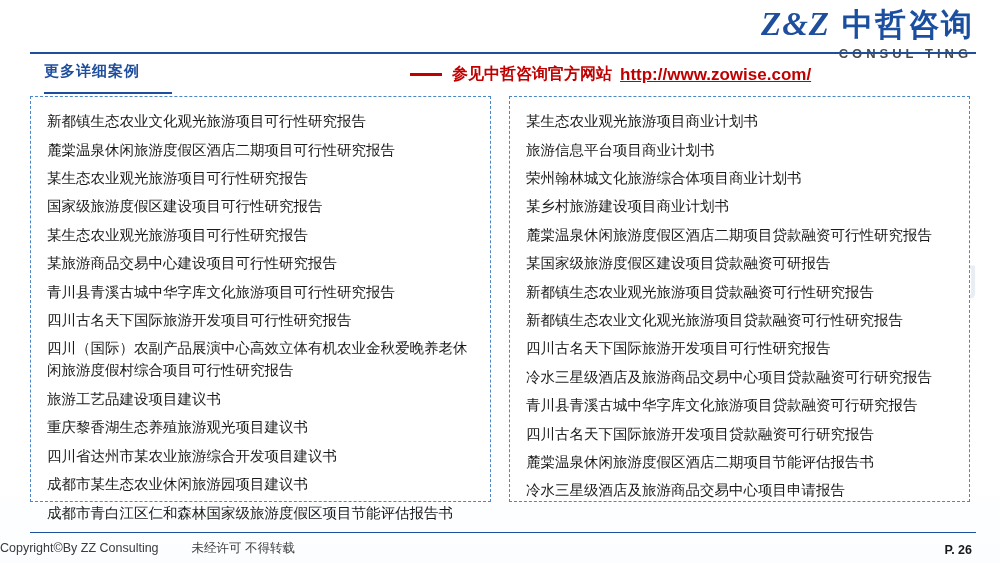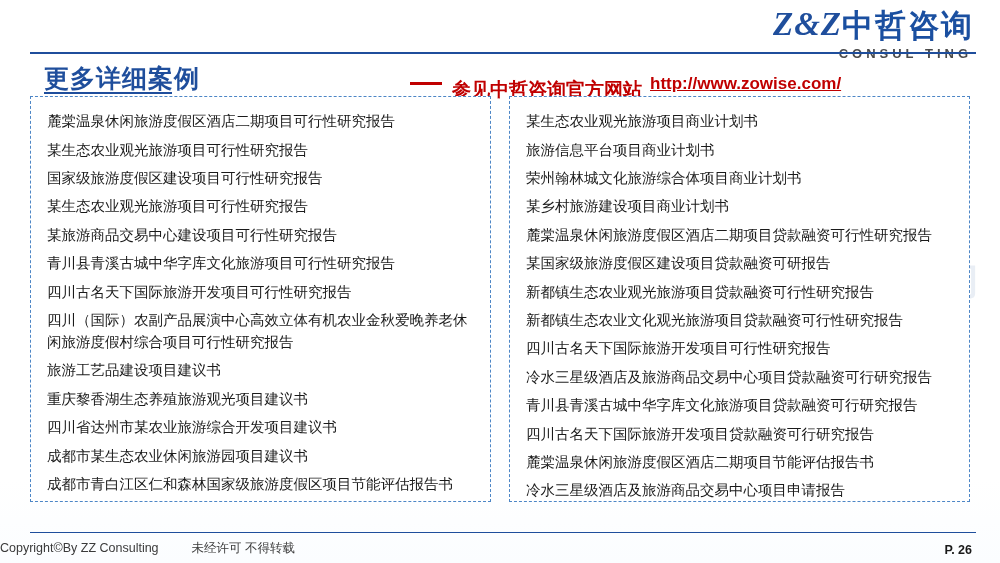--- a/index.html
+++ b/index.html
@@ -24,22 +24,23 @@
   
   .logo-block {
     position: absolute;
     right: 26px;
     top: 8px;
     text-align: right;
     line-height: 1;
   }
   .logo-row {
     display: flex;
-    align-items: flex-end;
+    align-items: center;
     justify-content: flex-end;
+    gap: 12px;
     margin-left: 7px;
   }
   .logo-zz {
     font-family: "Liberation Serif", serif;
     font-size: 33px;
     font-weight: bold;
     font-style: italic;
     color: #1f4e9c;
     letter-spacing: 1px;
   }
@@ -66,21 +67,21 @@
     top: 52px;
     height: 2px;
     background: #1f4e9c;
   }
 
   
   .title {
     position: absolute;
     left: 44px;
     top: 62px;
-    font-size: 25px;
+    font-size: 15px;
     font-weight: bold;
     color: #1f4e9c;
     letter-spacing: 1px;
   }
   .title-underline {
     position: absolute;
     left: 44px;
     top: 92px;
     width: 128px;
     height: 2px;
@@ -97,24 +98,23 @@
     white-space: nowrap;
   }
   .dash {
     display: inline-block;
     width: 32px;
     height: 3px;
     background: #c00000;
     margin-right: 2px;
   }
   .site-note-cn {
-    font-size: 19px;
+    font-size: 16px;
     font-weight: bold;
     color: #c00000;
-    margin-top: 13px;
   }
   .site-note-url {
     font-size: 17px;
     font-weight: bold;
     color: #c00000;
     text-decoration: underline;
   }
 
   
   .watermark {
@@ -216,20 +216,21 @@
     <span class="site-note-cn">参见中哲咨询官方网站</span>
     <span class="site-note-url">http://www.zowise.com/</span>
   </div>
 
   <div class="watermark">中哲咨询</div>
 
   <div class="panels">
 
     <div class="panel">
       <ul class="panel-list">
+        <li>新都镇生态农业文化观光旅游项目可行性研究报告</li>
         <li>麓棠温泉休闲旅游度假区酒店二期项目可行性研究报告</li>
         <li>某生态农业观光旅游项目可行性研究报告</li>
         <li>国家级旅游度假区建设项目可行性研究报告</li>
         <li>某生态农业观光旅游项目可行性研究报告</li>
         <li>某旅游商品交易中心建设项目可行性研究报告</li>
         <li>青川县青溪古城中华字库文化旅游项目可行性研究报告</li>
         <li>四川古名天下国际旅游开发项目可行性研究报告</li>
         <li class="wrap">四川（国际）农副产品展演中心高效立体有机农业金秋爱晚养老休闲旅游度假村综合项目可行性研究报告</li>
         <li>旅游工艺品建设项目建议书</li>
         <li>重庆黎香湖生态养殖旅游观光项目建议书</li>

